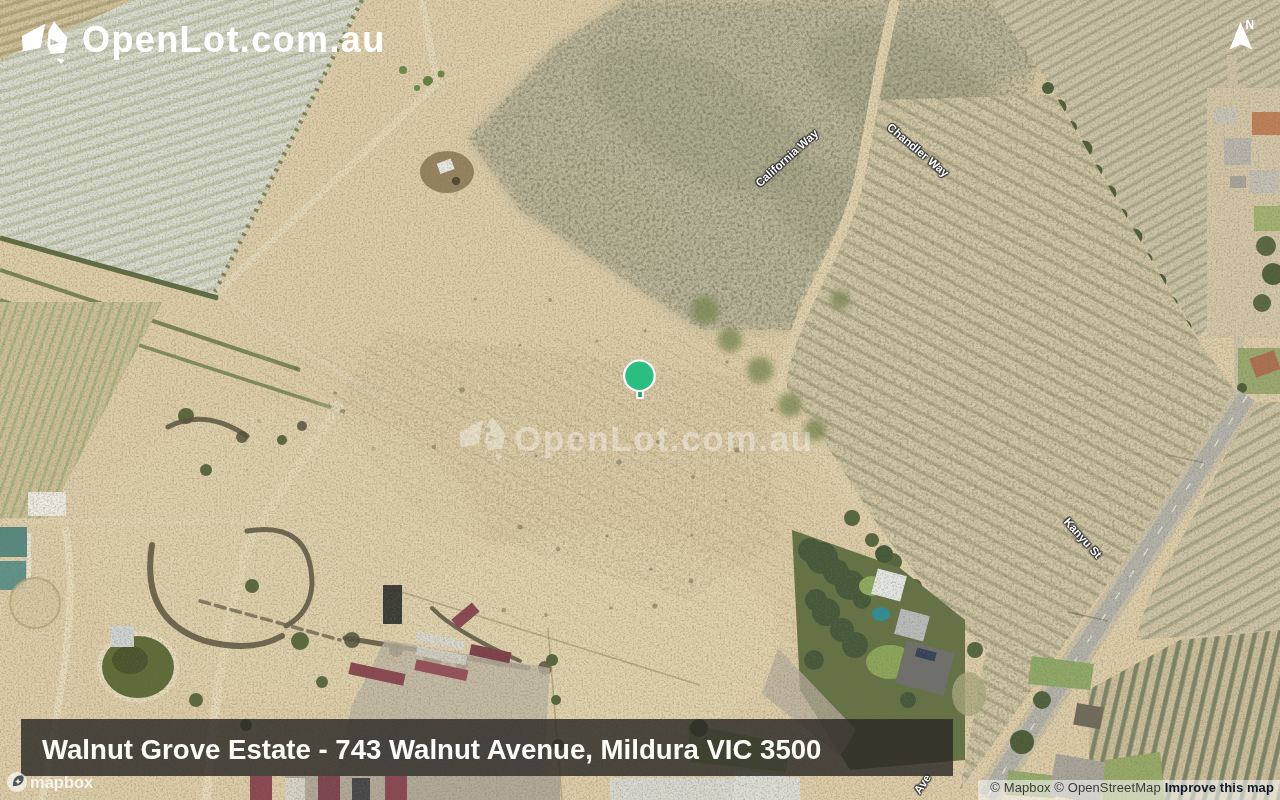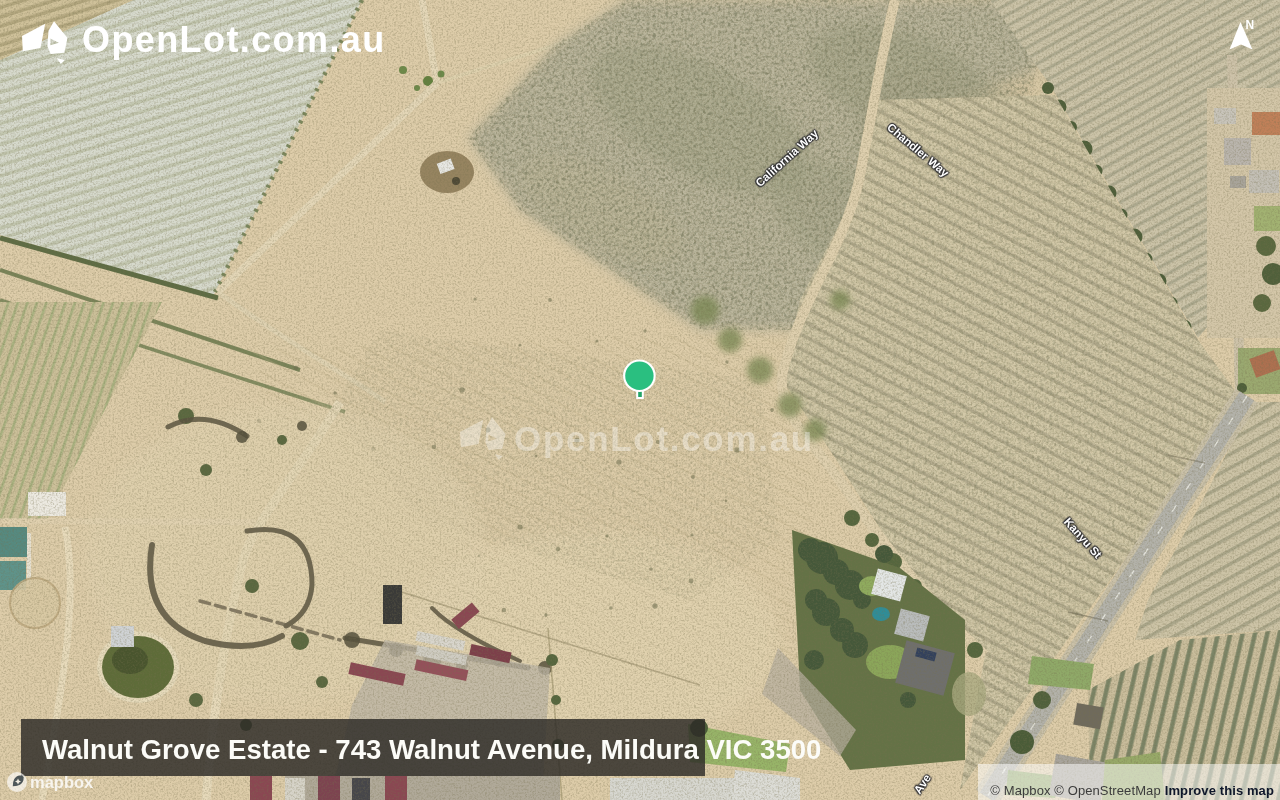--- a/index.html
+++ b/index.html
@@ -1,25 +1,25 @@
 <!DOCTYPE html>
 <html><head>
 <meta charset="utf-8">
 <style>
   html,body{margin:0;padding:0;}
   #map{position:relative;width:1280px;height:800px;overflow:hidden;font-family:"Liberation Sans",sans-serif;background:#d6c5a3;}
   #map svg.terrain{position:absolute;left:0;top:0;}
   .lbl{position:absolute;color:#fff;font-weight:bold;font-size:11.5px;white-space:nowrap;
        text-shadow:-1px -1px 1px rgba(40,40,45,.85),1px -1px 1px rgba(40,40,45,.85),-1px 1px 1px rgba(40,40,45,.85),1px 1px 1px rgba(40,40,45,.85),0 0 3px rgba(40,40,45,.7);}
-  #banner{position:absolute;left:21px;top:719px;width:684px;height:57px;background:rgba(44,42,38,.82);
+  #banner{position:absolute;left:21px;top:719px;width:932px;height:57px;background:rgba(44,42,38,.82);
           display:flex;align-items:center;}
   #banner span{color:#fcfcf8;font-size:27.6px;font-weight:bold;margin-left:21px;letter-spacing:0;white-space:nowrap;margin-top:5px;}
   #wm{position:absolute;left:452px;top:414px;opacity:.36;}
   #attr{position:absolute;right:0;bottom:0;height:20px;background:rgba(255,255,255,.52);color:#3c3c3c;
-        font-size:13px;display:flex;align-items:center;padding:16px 6px 0 12px;letter-spacing:.1px;}
+        font-size:13px;display:flex;align-items:flex-start;padding:0 6px 0 12px;letter-spacing:.1px;}
   #attr b{margin-left:4px;color:#0f172a;}
 </style>
 </head>
 <body>
 <div id="map">
 <svg class="terrain" width="1280" height="800" viewBox="0 0 1280 800">
 <defs>
   <pattern id="pw" width="10" height="10" patternUnits="userSpaceOnUse" patternTransform="rotate(-17)">
     <rect width="10" height="10" fill="#d6d9cc"></rect>
           <rect y="6.5" width="10" height="3.5" fill="#c1c5ae"></rect>

